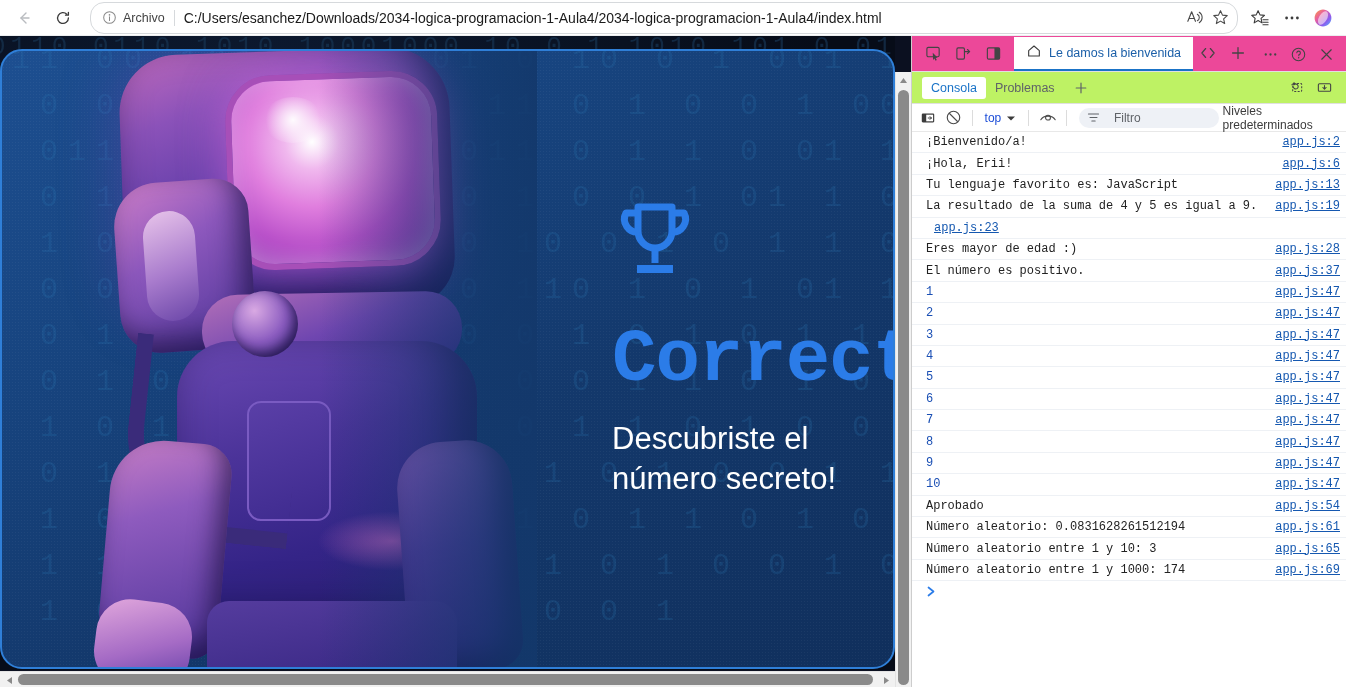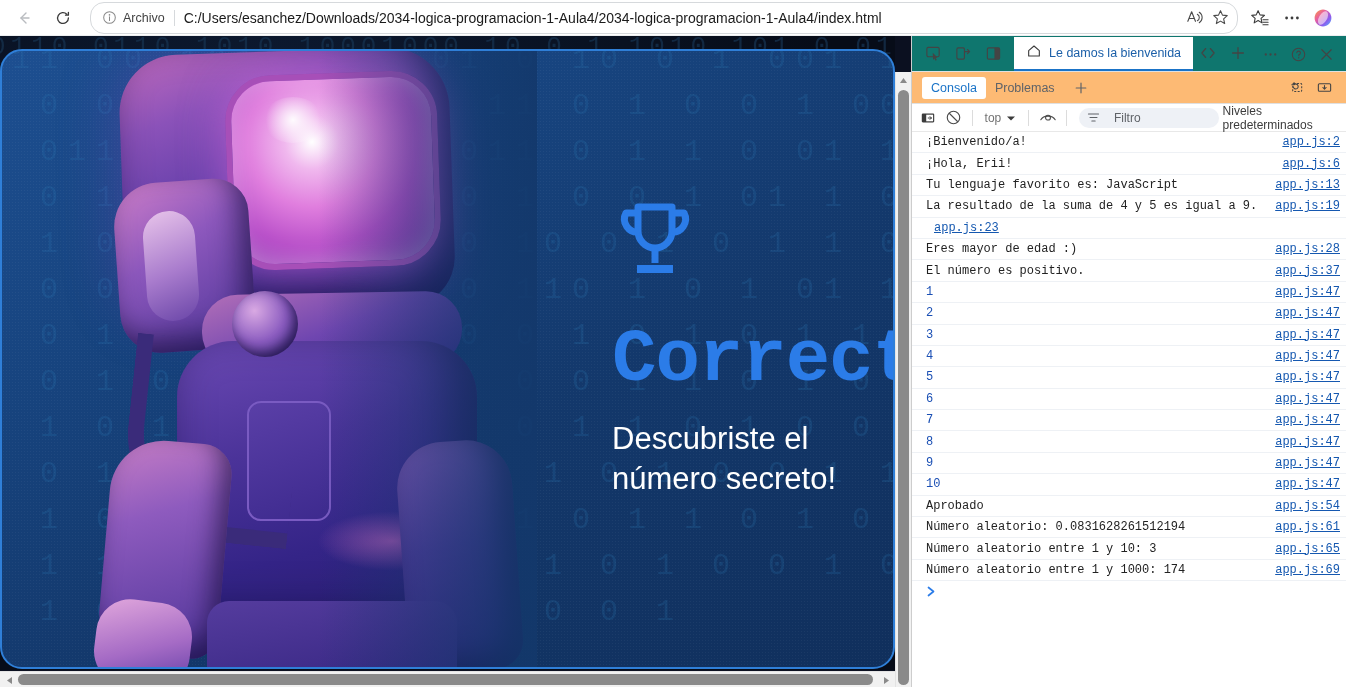--- a/index.html
+++ b/index.html
@@ -248,49 +248,49 @@
 
   
   #devtools {
     position:absolute; left:911px; top:36px;
     width:435px; height:651px;
     background:#ffffff;
     border-left:1px solid #cdcdcd;
     display:flex; flex-direction:column;
   }
   #dt-topbar {
-    height:36px; background:#0f766e;
+    height:36px; background:#ec4899;
     border-bottom:1px solid #e0e0e0;
     display:flex; align-items:flex-end;
     padding-left:6px;
   }
   .dt-tool-btn { width:30px; height:34px; display:flex; align-items:center; justify-content:center; margin-bottom:1px;}
   #dt-main-tab {
     height:34px; background:#ffffff; border-bottom:2px solid #1a73c7;
     display:flex; align-items:center; gap:7px; padding:0 12px; margin-left:6px;
   }
   #dt-main-tab-label { font-size:12.5px; color:#1b5fa8; }
   #dt-topbar-right { margin-left:auto; display:flex; align-items:center; height:34px; padding-right:6px; }
   .dt-right-btn { width:28px; height:30px; display:flex; align-items:center; justify-content:center; }
 
   #dt-subbar {
-    height:32px; background:#fdba74; border-bottom:1px solid #e0e0e0;
+    height:32px; background:#bef264; border-bottom:1px solid #e0e0e0;
     display:flex; align-items:center; padding-left:10px;
   }
   .dt-subtab { font-size:12.5px; padding:4px 9px; border-radius:3px; color:#5f6368; }
   .dt-subtab.active { background:#ffffff; color:#1a73c7; }
   #dt-subbar-right { margin-left:auto; display:flex; align-items:center; padding-right:8px; }
 
   #console-toolbar {
     height:28px; background:#ffffff; border-bottom:1px solid #e8e8e8;
     display:flex; align-items:center; padding:0 6px; gap:4px;
   }
   .ct-btn { width:24px; height:22px; display:flex; align-items:center; justify-content:center; }
   .ct-sep { width:1px; height:16px; background:#dcdcdc; margin:0 4px; }
-  #ct-context { display:flex; align-items:center; gap:5px; font-size:12px; color:#737373; padding:0 4px; }
+  #ct-context { display:flex; align-items:center; gap:5px; font-size:12px; color:#1d4ed8; padding:0 4px; }
   #ct-filter {
     display:flex; align-items:center; gap:14px;
     background:#eef1f6; border-radius:11px; height:20px;
     padding:0 10px 0 8px; width:158px; margin-left:4px;
   }
   #ct-filter-label { font-size:12px; color:#5f6368; }
   #ct-levels { margin-left:auto; font-size:12px; color:#3c3c3c; padding-right:2px; }
 
   #console-body {
     flex:1; background:#ffffff; overflow:hidden; position:relative;

